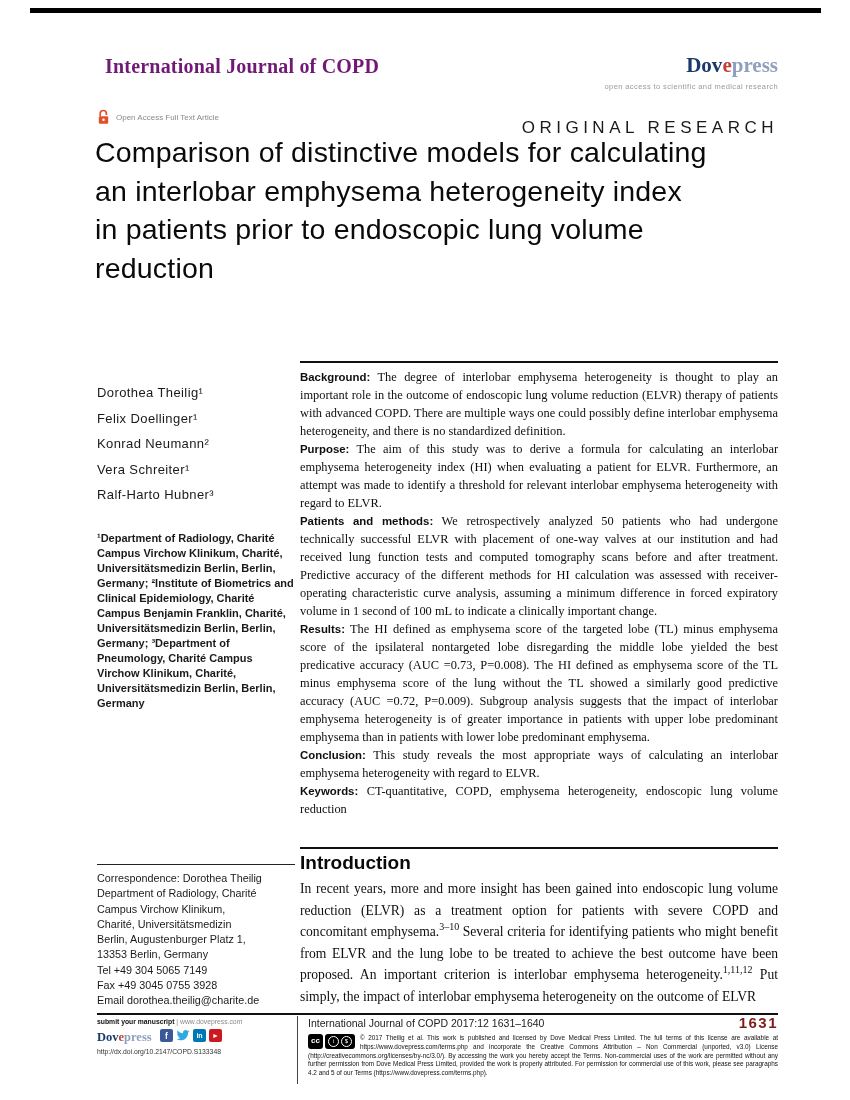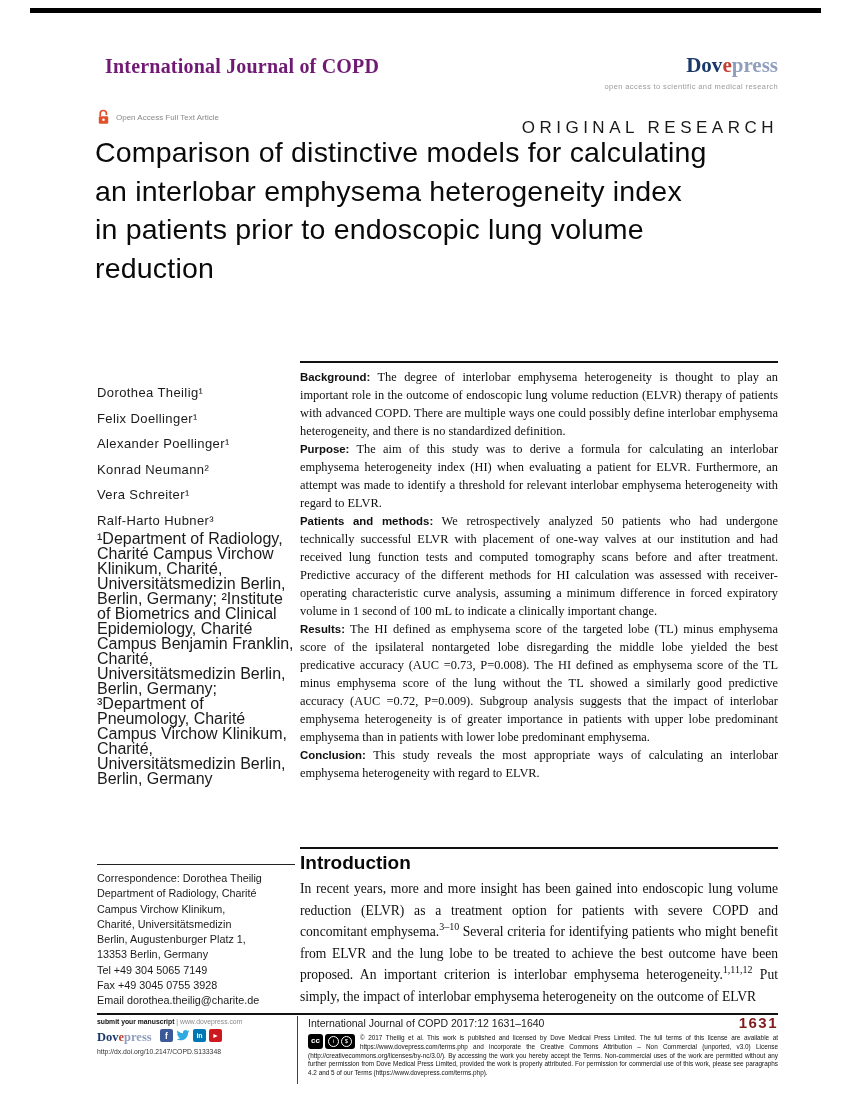--- a/index.html
+++ b/index.html
@@ -21,21 +21,21 @@
 
   .oa-row{left:97px;top:109px;display:flex;align-items:center;gap:6px;}
   .oa-label{font-size:8px;color:#8a8a8a;}
   .article-type{right:72px;top:118px;font-size:17px;letter-spacing:4.5px;color:#1a1a1a;}
 
   .title-block{left:95px;top:133px;width:620px;font-size:28.5px;line-height:38.5px;
                color:#0a0a0a;letter-spacing:0.2px;}
   .title-line{white-space:nowrap;}
 
   .authors{left:97px;top:380px;font-size:13px;line-height:25.5px;color:#1a1a1a;letter-spacing:0.4px;}
-  .affiliations{left:97px;top:531px;width:198px;font-size:16px;line-height:15px;color:#1a1a1a;}
+  .affiliations{left:97px;top:531px;width:198px;font-size:11px;line-height:15px;color:#1a1a1a;font-weight:bold;}
 
   .corr-rule{left:97px;top:864px;width:198px;height:1px;background:#222;}
   .correspondence{left:97px;top:871px;width:200px;font-size:10.8px;line-height:15.3px;color:#1a1a1a;}
 
   .abstract-rule{left:300px;top:361px;width:478px;height:2px;background:#111;}
   .abstract{left:300px;top:368px;width:478px;}
   .abstract p{margin:0;text-align:justify;font-family:"Liberation Serif",serif;
               font-size:12.4px;line-height:18px;color:#0e0e0e;}
   .abstract p b{font-family:"Liberation Sans",sans-serif;font-size:11.4px;font-weight:700;}
 
@@ -97,21 +97,20 @@
   <div class="abs title-block">
     <div class="title-line">Comparison of distinctive models for calculating</div>
     <div class="title-line">an interlobar emphysema heterogeneity index</div>
     <div class="title-line">in patients prior to endoscopic lung volume</div>
     <div class="title-line">reduction</div>
   </div>
 
   <div class="abs authors">
     <div>Dorothea Theilig¹</div>
     <div>Felix Doellinger¹</div>
-    <div>Alexander Poellinger¹</div>
     <div>Konrad Neumann²</div>
     <div>Vera Schreiter¹</div>
     <div>Ralf-Harto Hubner³</div>
   </div>
 
   <div class="abs affiliations">¹Department of Radiology, Charité Campus Virchow Klinikum, Charité, Universitätsmedizin Berlin, Berlin, Germany; ²Institute of Biometrics and Clinical Epidemiology, Charité Campus Benjamin Franklin, Charité, Universitätsmedizin Berlin, Berlin, Germany; ³Department of Pneumology, Charité Campus Virchow Klinikum, Charité, Universitätsmedizin Berlin, Berlin, Germany</div>
 
   <div class="abs corr-rule"></div>
   <div class="abs correspondence">
     <div>Correspondence: Dorothea Theilig</div>
@@ -125,20 +124,21 @@
     <div>Email dorothea.theilig@charite.de</div>
   </div>
 
   <div class="abs abstract-rule"></div>
   <div class="abs abstract">
     <p><b>Background:</b> <span>The degree of interlobar emphysema heterogeneity is thought to play an important role in the outcome of endoscopic lung volume reduction (ELVR) therapy of patients with advanced COPD. There are multiple ways one could possibly define interlobar emphysema heterogeneity, and there is no standardized definition.</span></p>
     <p><b>Purpose:</b> <span>The aim of this study was to derive a formula for calculating an interlobar emphysema heterogeneity index (HI) when evaluating a patient for ELVR. Furthermore, an attempt was made to identify a threshold for relevant interlobar emphysema heterogeneity with regard to ELVR.</span></p>
     <p><b>Patients and methods:</b> <span>We retrospectively analyzed 50 patients who had undergone technically successful ELVR with placement of one-way valves at our institution and had received lung function tests and computed tomography scans before and after treatment. Predictive accuracy of the different methods for HI calculation was assessed with receiver-operating characteristic curve analysis, assuming a minimum difference in forced expiratory volume in 1 second of 100 mL to indicate a clinically important change.</span></p>
     <p><b>Results:</b> <span>The HI defined as emphysema score of the targeted lobe (TL) minus emphysema score of the ipsilateral nontargeted lobe disregarding the middle lobe yielded the best predicative accuracy (AUC =0.73, P=0.008). The HI defined as emphysema score of the TL minus emphysema score of the lung without the TL showed a similarly good predictive accuracy (AUC =0.72, P=0.009). Subgroup analysis suggests that the impact of interlobar emphysema heterogeneity is of greater importance in patients with upper lobe predominant emphysema than in patients with lower lobe predominant emphysema.</span></p>
     <p><b>Conclusion:</b> <span>This study reveals the most appropriate ways of calculating an interlobar emphysema heterogeneity with regard to ELVR.</span></p>
+    <p><b>Keywords:</b> <span>CT-quantitative, COPD, emphysema heterogeneity, endoscopic lung volume reduction</span></p>
   </div>
 
   <div class="abs intro-rule"></div>
   <div class="abs intro-heading">Introduction</div>
   <div class="abs intro-text">
     <span>In recent years, more and more insight has been gained into endoscopic lung volume reduction (ELVR) as a treatment option for patients with severe COPD and concomitant emphysema.</span><sup>3–10</sup><span> Several criteria for identifying patients who might benefit from ELVR and the lung lobe to be treated to achieve the best outcome have been proposed. An important criterion is interlobar emphysema heterogeneity.</span><sup>1,11,12</sup><span> Put simply, the impact of interlobar emphysema heterogeneity on the outcome of ELVR</span>
   </div>
 
   <div class="abs footer-rule"></div>
   <div class="abs footer-divider"></div>

